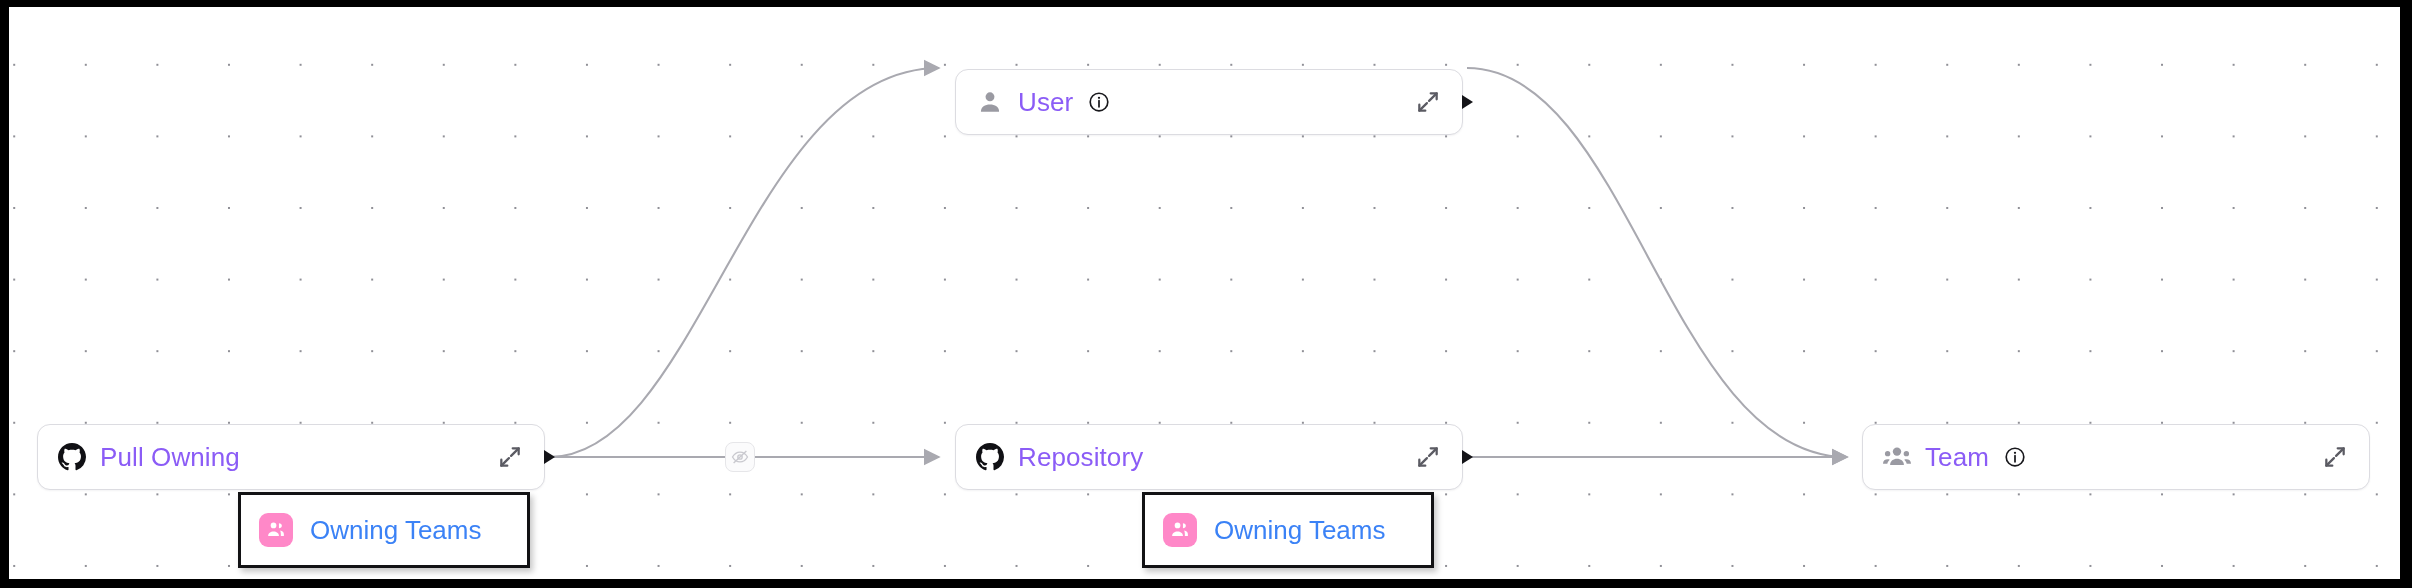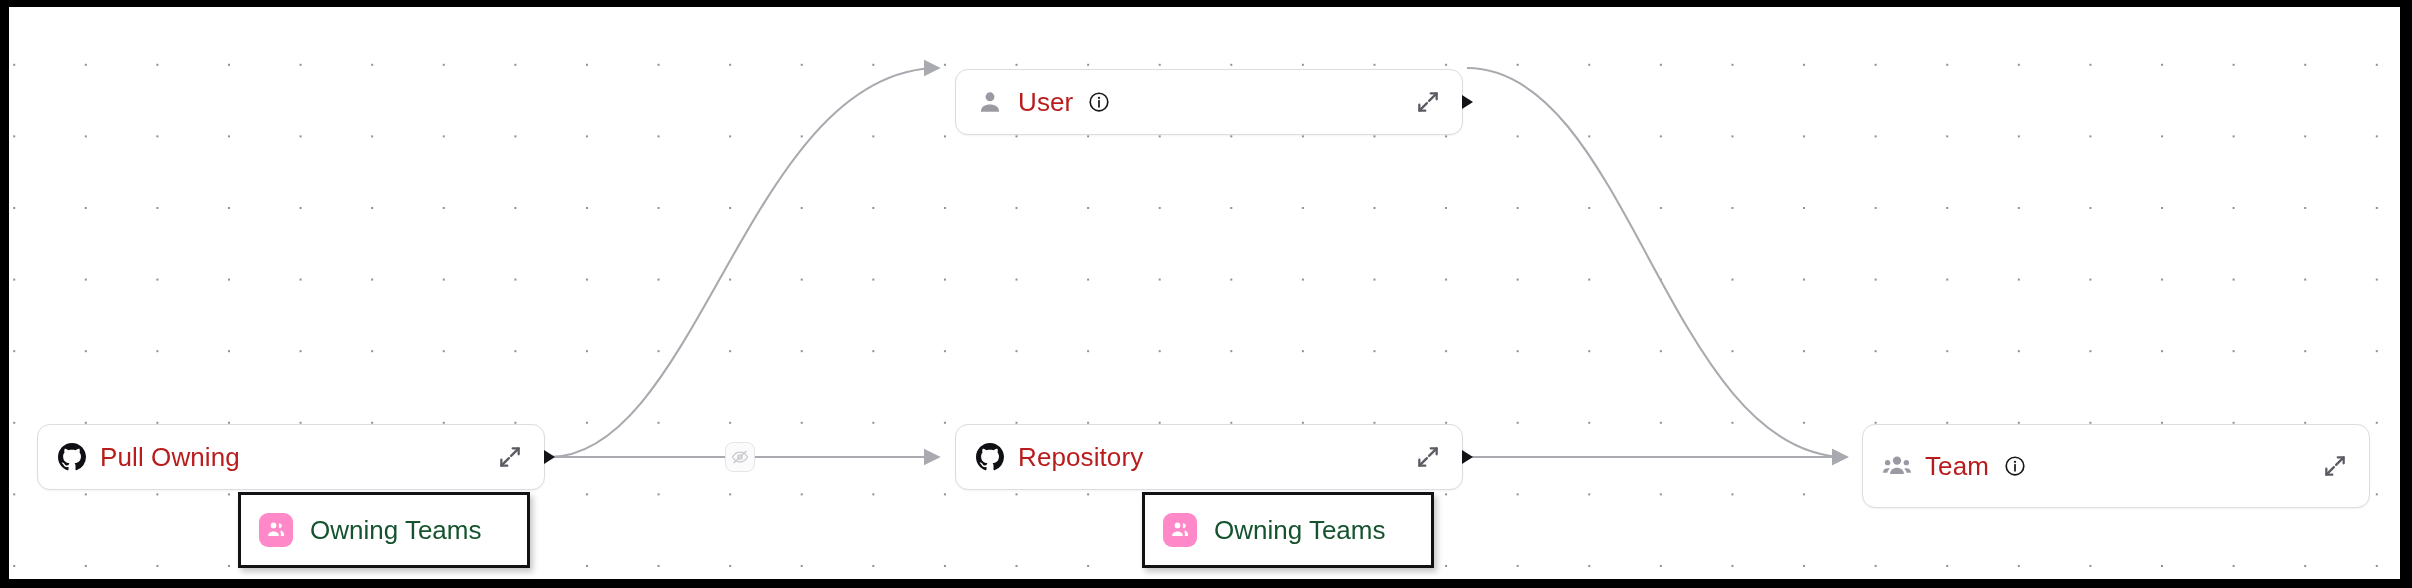--- a/index.html
+++ b/index.html
@@ -83,21 +83,21 @@
     flex: 0 0 auto;
     width: 28px;
     height: 28px;
     display: flex;
     align-items: center;
     justify-content: center;
     margin-right: 14px;
   }
   .node-label {
     font-size: 26px;
-    color: #b91c1c;
+    color: #8b5cf6;
     letter-spacing: 0.1px;
     white-space: nowrap;
   }
   .info-icon {
     margin-left: 15px;
     flex: 0 0 auto;
     width: 22px;
     height: 22px;
     display: flex;
     align-items: center;
@@ -142,21 +142,21 @@
     height: 34px;
     border-radius: 9px;
     background: #ff88c8;
     display: flex;
     align-items: center;
     justify-content: center;
     margin-right: 17px;
   }
   .ot-label {
     font-size: 26px;
-    color: #14532d;
+    color: #3b82f6;
     white-space: nowrap;
   }
 </style>
 </head>
 <body>
 
 <div id="frame">
   <div id="canvas">
 
     <svg id="edges" viewBox="0 0 2391 572" preserveAspectRatio="none">
@@ -254,21 +254,21 @@
             <path d="M20 4 L13 11"></path>
             <path d="M20 4 L20 9.5 M20 4 L14.5 4"></path>
             <path d="M4 20 L11 13"></path>
             <path d="M4 20 L4 14.5 M4 20 L9.5 20"></path>
           </g>
         </svg>
       </span>
       <span class="handle-out"></span>
     </div>
 
-    <div class="node" style="left:1853px; top:417px; width:508px; height:84px;">
+    <div class="node" style="left:1853px; top:417px; width:508px; height:66px;">
       <span class="node-icon">
         <svg width="28" height="28" viewBox="0 0 26 24">
           <circle cx="13" cy="7" r="3.9" fill="#9a9aa2"></circle>
           <path d="M6.6 19.5c0-3.9 3.1-5.9 6.4-5.9s6.4 2 6.4 5.9z" fill="#9a9aa2"></path>
           <circle cx="4.3" cy="8.9" r="2.5" fill="#9a9aa2"></circle>
           <path d="M0 18.2c0-2.6 1.9-4 4.3-4 .7 0 1.4.12 2 .35-1.3 1.1-2.1 2.4-2.3 3.65z" fill="#9a9aa2"></path>
           <circle cx="21.7" cy="8.9" r="2.5" fill="#9a9aa2"></circle>
           <path d="M26 18.2c0-2.6-1.9-4-4.3-4-.7 0-1.4.12-2 .35 1.3 1.1 2.1 2.4 2.3 3.65z" fill="#9a9aa2"></path>
         </svg>
       </span>

